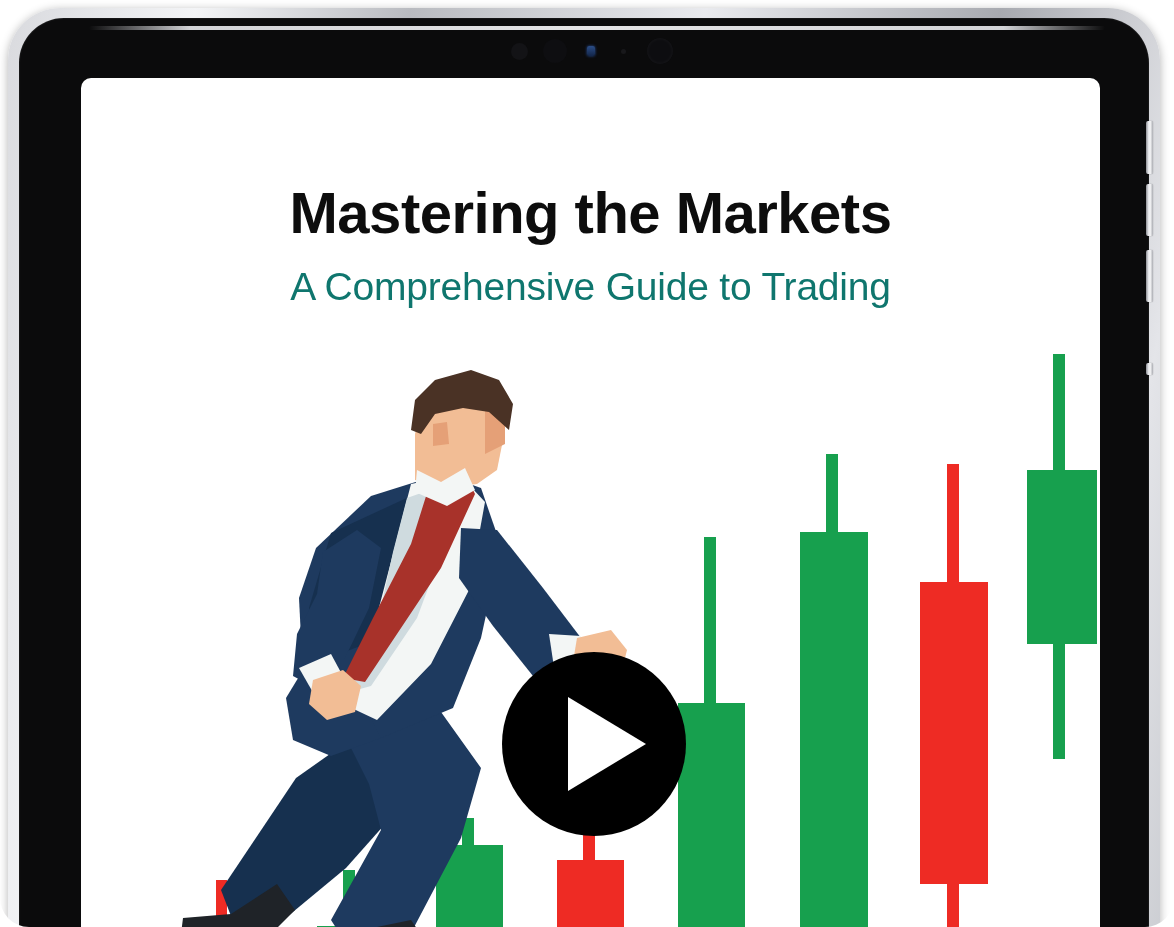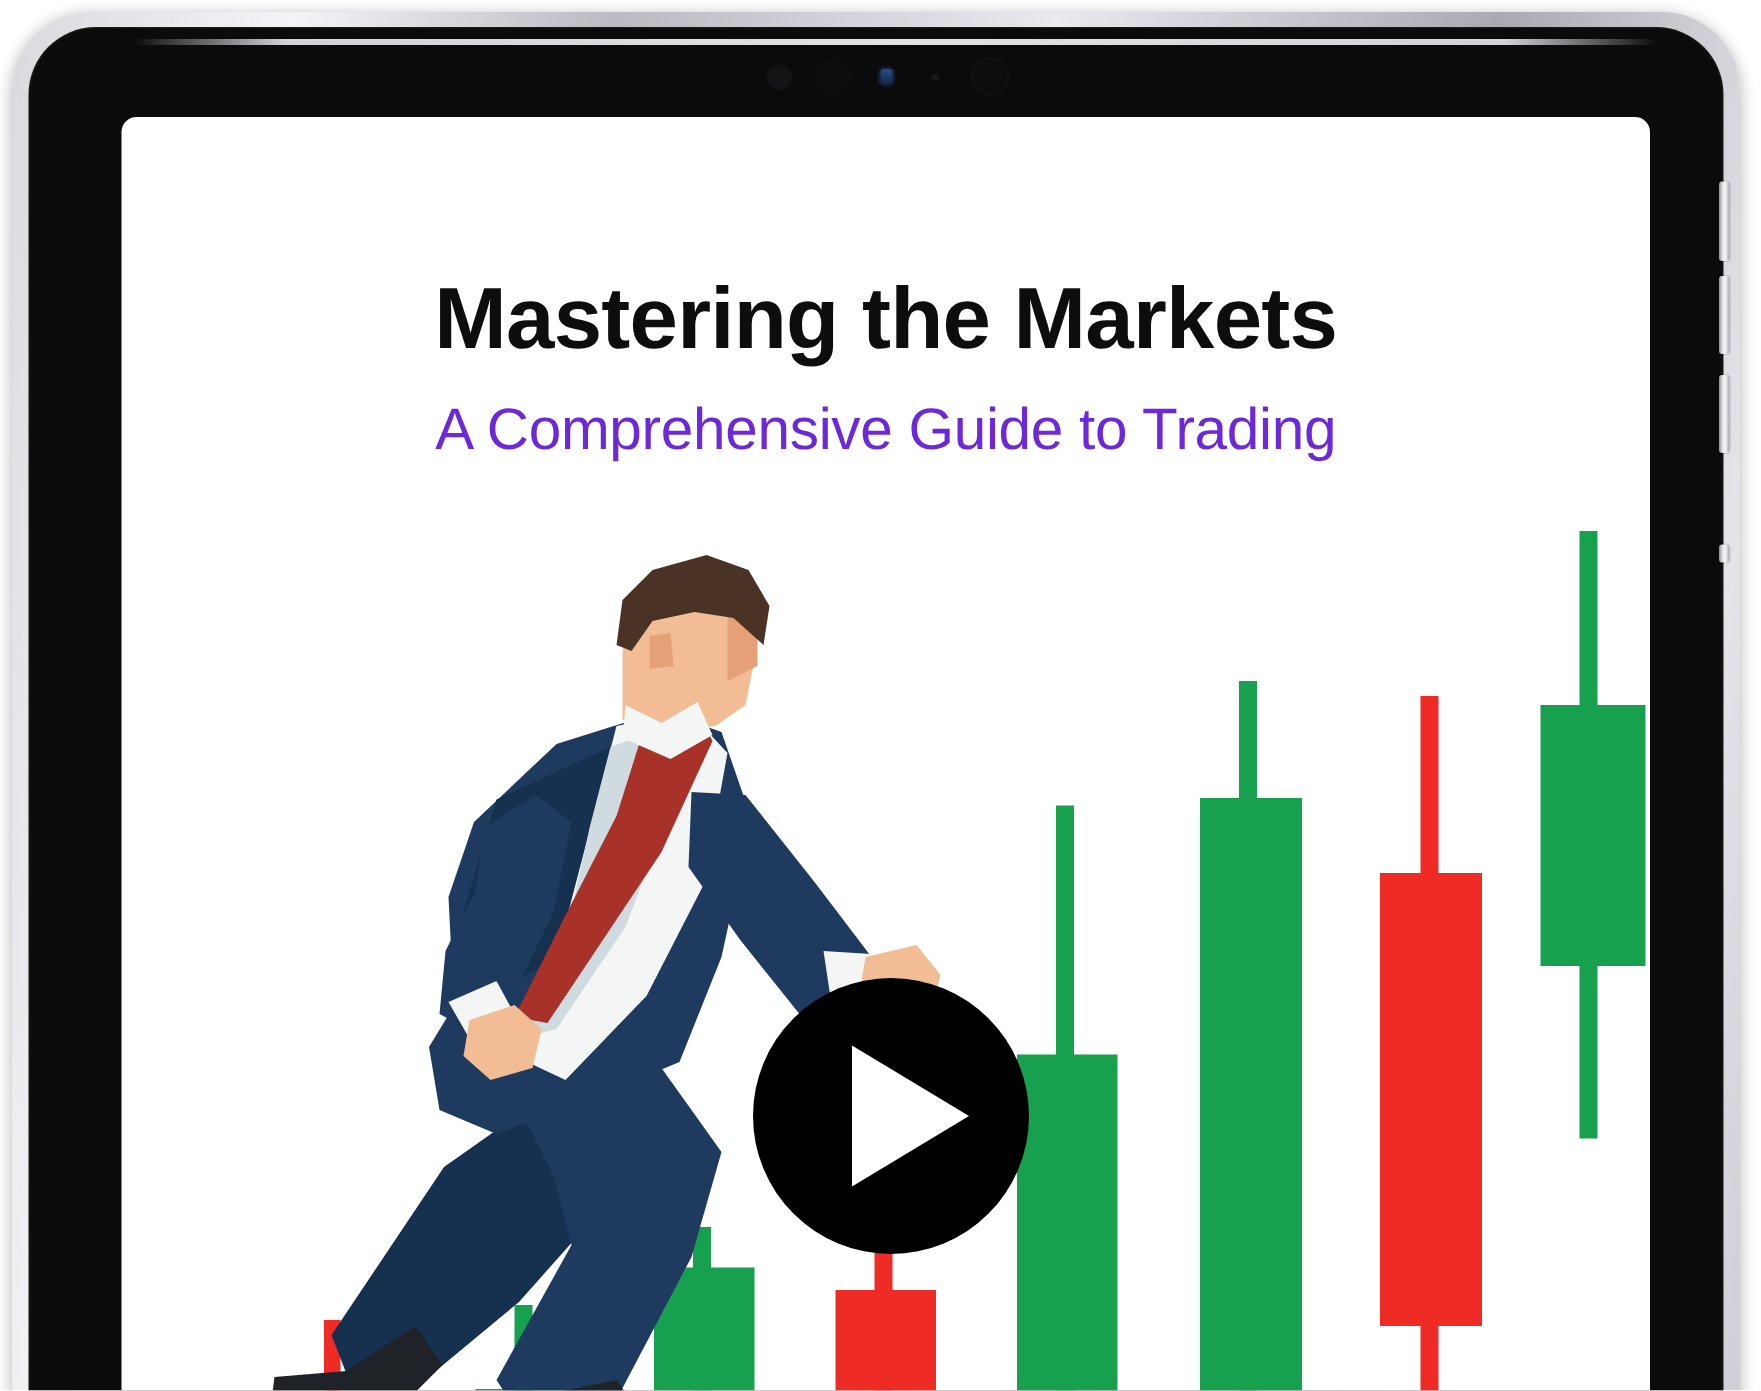--- a/index.html
+++ b/index.html
@@ -1,20 +1,20 @@
 <!DOCTYPE html>
 <html><head>
 <meta charset="utf-8">
 <title>Tablet Video Thumbnail</title>
 <style>
   html,body{margin:0;padding:0;background:#ffffff;}
   body{width:1174px;height:927px;overflow:hidden;font-family:"Liberation Sans",sans-serif;}
 
   
-  #stage{position:relative;width:1174px;height:927px;background:#ffffff;overflow:hidden;}
+  #stage{position:relative;width:1174px;height:927px;background:#ffffff;overflow:hidden;border-radius:29px;}
 
   
   .device-outer{
     position:absolute;left:8px;top:8px;width:1152px;height:1080px;
     border-radius:52px;
     background:linear-gradient(100deg,#d9dade 0%,#f3f4f6 14%,#b9bbc0 30%,#e9eaee 52%,#a8aab0 74%,#e4e5e9 90%,#c7c9ce 100%);
     box-shadow:0 2px 10px rgba(0,0,0,.30);
   }
   .device-body{
     position:absolute;left:11px;top:10px;width:1130px;height:1060px;
@@ -56,21 +56,21 @@
   }
 
   
   .title{
     position:absolute;left:0;top:101px;width:100%;text-align:center;
     font-size:58px;font-weight:700;color:#0d0d0d;letter-spacing:-.5px;
     font-family:"Liberation Sans",sans-serif;white-space:nowrap;
   }
   .subtitle{
     position:absolute;left:0;top:187px;width:100%;text-align:center;
-    font-size:39px;font-weight:400;color:#6d28d9;letter-spacing:-.2px;
+    font-size:39px;font-weight:400;color:#0f766e;letter-spacing:-.2px;
     font-family:"Liberation Sans",sans-serif;white-space:nowrap;
   }
 
   
   .candles{position:absolute;left:0;top:0;width:1019px;height:1000px;}
 
   
   .play-btn{
     position:absolute;left:421px;top:574px;width:184px;height:184px;
     border-radius:50%;background:#000000;cursor:pointer;

